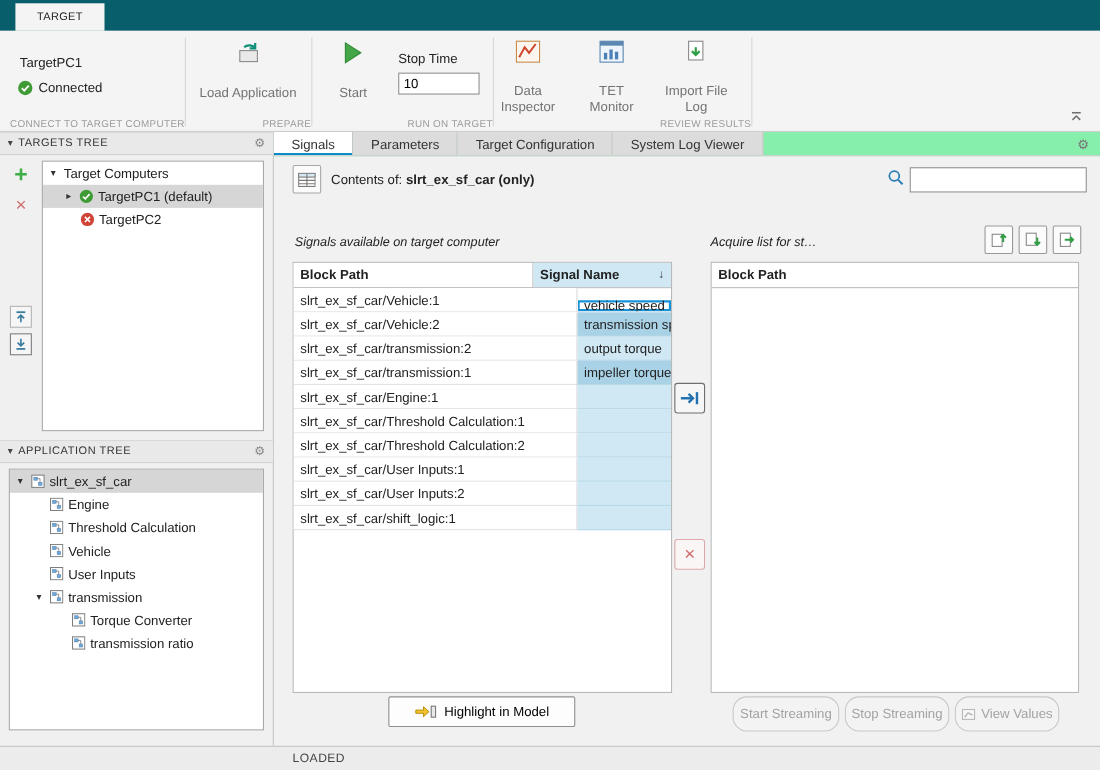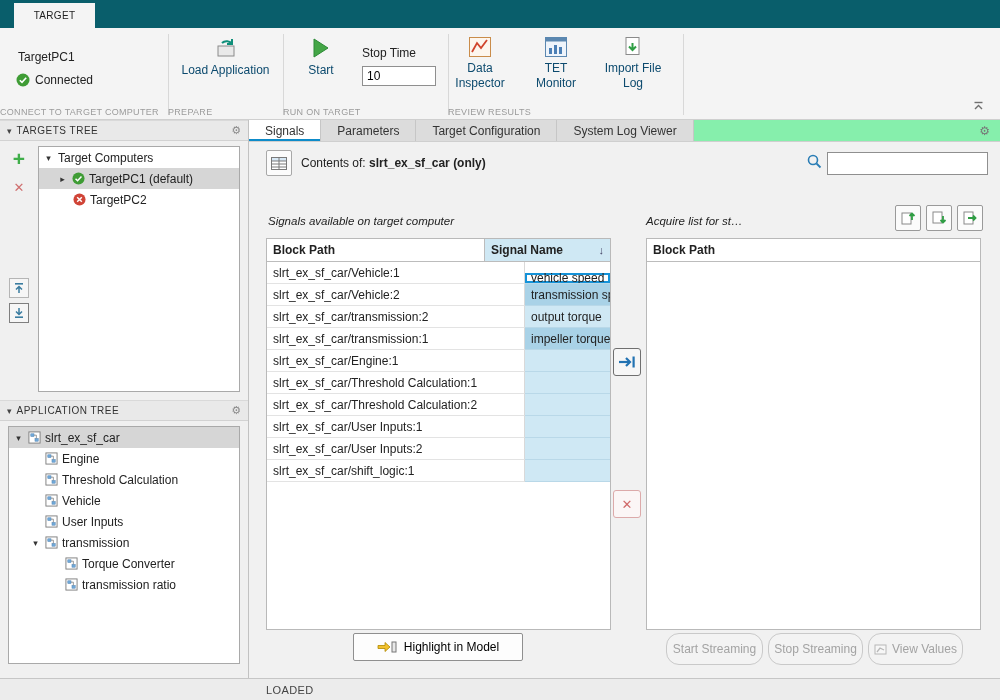--- a/index.html
+++ b/index.html
@@ -10,26 +10,26 @@
 
   
   .titlebar { position:absolute; top:0; left:0; right:0; height:28px; background:#095e6b; }
   .title-tab { position:absolute; left:14px; top:3px; width:81px; height:25px; background:#f4f4f4;
                display:flex; align-items:center; justify-content:center; font-size:10px; color:#222; letter-spacing:.3px; }
 
   
   .ribbon { position:absolute; top:28px; left:0; right:0; height:92px; background:#f4f4f4; border-bottom:1px solid #cfcfcf; }
   .rgroup { position:absolute; top:0; height:92px; }
   .rdiv { position:absolute; top:6px; bottom:4px; width:1px; background:#d8d8d8; }
-  .rsection { position:absolute; bottom:3px; left:0; right:0; text-align:left; font-size:9px; color:#9b9b9b;
+  .rsection { position:absolute; bottom:3px; left:0; right:0; text-align:right; font-size:9px; color:#9b9b9b;
               letter-spacing:.3px; white-space:nowrap; }
   .pc-name { position:absolute; left:18px; top:22px; }
   .pc-status { position:absolute; left:16px; top:45px; display:flex; align-items:center; gap:5px;justify-content:flex-end; }
   .rbtn { position:absolute; top:6px; height:72px; display:flex; flex-direction:column; align-items:center;
-          gap:3px; background:transparent; border:none; color:#0c4a6e; padding:2px 0 0 0; }
+          gap:17px; background:transparent; border:none; color:#737373; padding:2px 0 0 0; }
   .rbtn span { text-align:center; line-height:1.25; }
   .stoptime { position:absolute; left:79px; top:18px; }
   .stoptime-input { width:74px; height:20px; border:1px solid #8f8f8f; background:#fff; font:inherit; padding:0 4px; margin-top:6px; display:block; }
   .collapse-btn { position:absolute; right:14px; bottom:4px; border:none; background:transparent; padding:2px; }
 
   
   .sidebar { position:absolute; top:120px; left:0; width:249px; bottom:22px; background:#f0f0f0; border-right:1px solid #c2c2c2; }
   .panel-header { position:absolute; left:0; right:0; height:21px; background:#e9e9e9; border-bottom:1px solid #d2d2d2;
                   border-top:1px solid #d9d9d9; display:flex; align-items:center; gap:5px; padding:0 7px; }
   .ph-arrow { font-size:9px; color:#444; }

